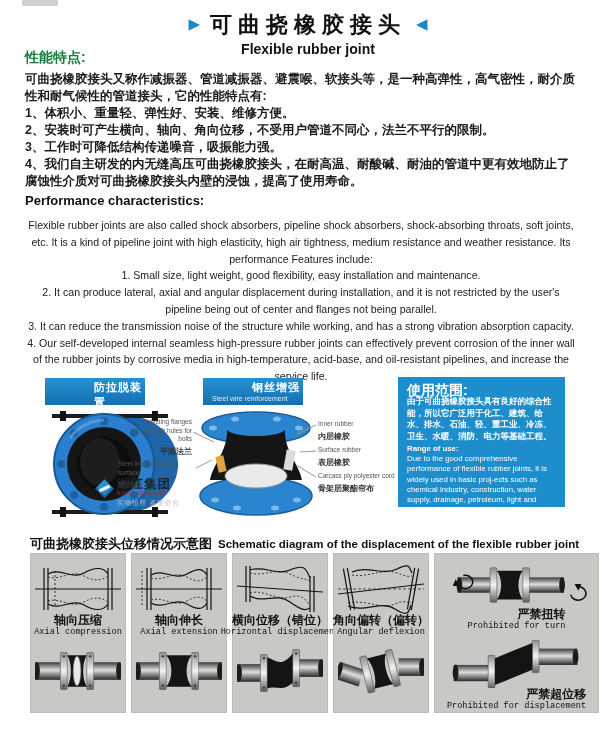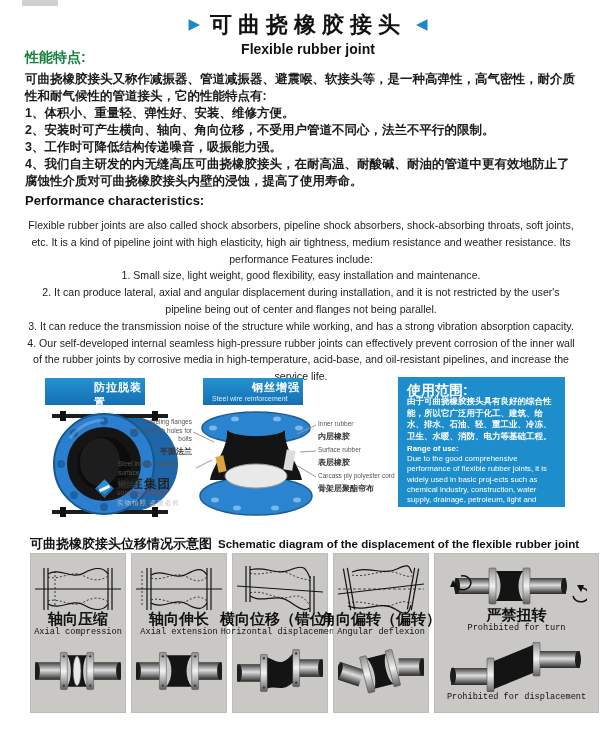--- a/index.html
+++ b/index.html
@@ -52,21 +52,21 @@
   .ib-ben{font-size:7.8px;line-height:10.3px;}
   
   .schem-heading{position:absolute;top:534px;left:30px;width:560px;}
   .sh-cn{font-size:13px;font-weight:bold;color:#111;}
   .sh-en{font-size:11.5px;font-weight:bold;color:#111;margin-left:6px;}
   .panels{position:absolute;top:553px;left:30px;display:flex;gap:5px;}
   .panel{width:96px;height:160px;background:#c9c8c4;border:1px solid #bdbcb8;box-sizing:border-box;
          display:flex;flex-direction:column;align-items:center;overflow:visible;}
   .panel-wide{width:165px;}
   .p-schem{margin-top:10px;}
-  .p-cn{font-family:Liberation Mono, monospace;font-size:15px;font-weight:600;color:#111;line-height:13px;white-space:nowrap;}
+  .p-cn{font-family:Liberation Serif, serif;font-size:12px;font-weight:600;color:#111;line-height:13px;white-space:nowrap;text-align:right;}
   .p-en{font-family:"Liberation Mono","DejaVu Sans Mono",monospace;font-size:8.6px;color:#111;line-height:11px;white-space:nowrap;}
   .p-photo{margin-top:5px;}
   .pw-photo{margin-top:8px;}
   .pw-lab{text-align:center;}
 </style>
 </head>
 <body>
 
 <svg width="0" height="0" style="position:absolute" aria-hidden="true">
   <defs>
@@ -371,18 +371,19 @@
       <svg class="pw-photo" width="140" height="50" viewBox="0 0 140 50">
         <rect x="4" y="26" width="36" height="17" fill="url(#pipeG)"></rect>
         <ellipse cx="6" cy="34" rx="3" ry="8.5" fill="#1c1c1c"></ellipse>
         <rect x="40" y="16" width="7" height="34" rx="1" fill="url(#flangeG)" stroke="#555" stroke-width="0.6"></rect>
         <rect x="86" y="0" width="7" height="34" rx="1" fill="url(#flangeG)" stroke="#555" stroke-width="0.6"></rect>
         <polygon points="47,19 47,47 86,31 86,3" fill="#141414"></polygon>
         <rect x="93" y="9" width="40" height="17" fill="url(#pipeG)"></rect>
         <ellipse cx="131" cy="17.5" rx="3" ry="8.5" fill="#1c1c1c"></ellipse>
       </svg>
       <div class="pw-lab">
+        <div class="p-cn">严禁超位移</div>
         <div class="p-en">Prohibited for displacement</div>
       </div>
     </div>
 
   </div>
 </div>
 
 </body></html>

